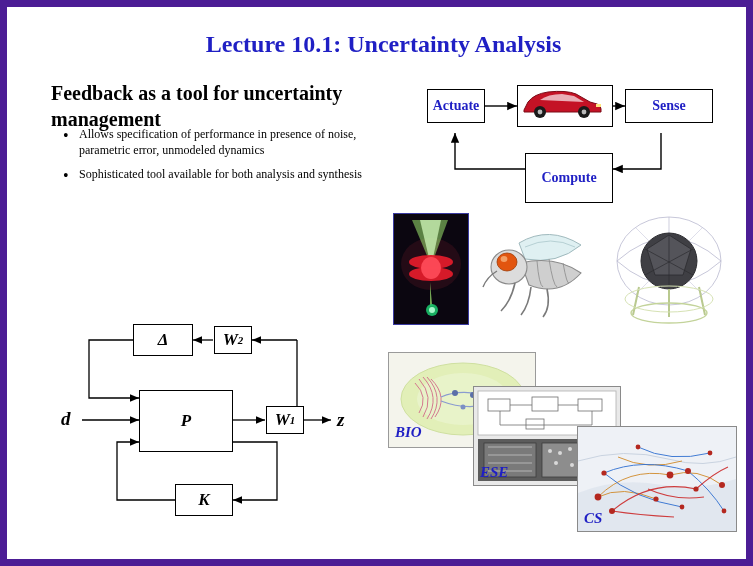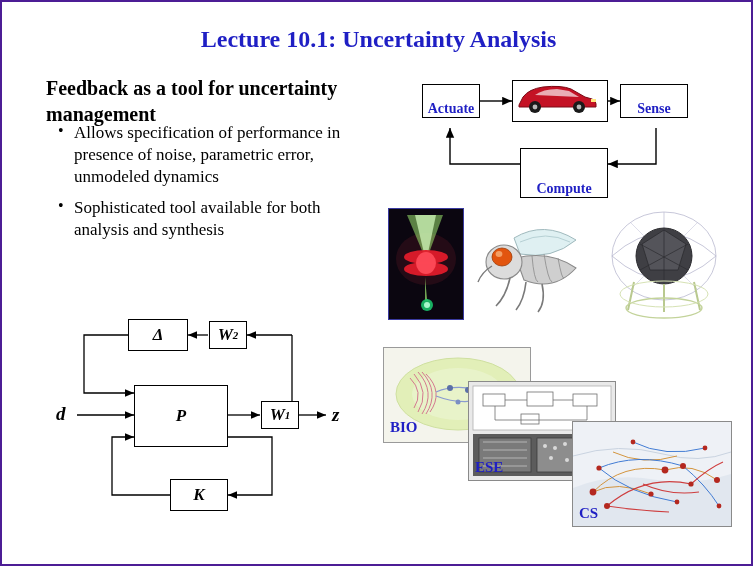--- a/index.html
+++ b/index.html
@@ -5,21 +5,21 @@
   html, body {
     margin: 0;
     padding: 0;
     background: #ffffff;
   }
   #slide {
     position: relative;
     width: 753px;
     height: 566px;
     background: #ffffff;
-    border: 2px solid #4c1d95;
+    border: 7px solid #4c1d95;
     box-sizing: border-box;
     overflow: hidden;
     font-family: "Liberation Serif", serif;
   }
   
   #title {
     position: absolute;
     top: 24px;
     left: 0;
     width: 753px;
@@ -38,21 +38,21 @@
     font-size: 20px;
     font-weight: bold;
     color: #000000;
     line-height: 1.28;
   }
   #bullets {
     position: absolute;
     left: 54px;
     top: 120px;
     width: 320px;
-    font-size: 17px;
+    font-size: 12px;
     color: #000000;
   }
   #bullets .bullet {
     position: relative;
     padding-left: 18px;
     margin-bottom: 9px;
     line-height: 1.30;
   }
   #bullets .bullet::before {
     content: "\2022";
@@ -107,41 +107,42 @@
     top: 72px;
     width: 330px;
     height: 125px;
   }
   #loop .lbox {
     position: absolute;
     border: 1px solid #000000;
     background: #ffffff;
     box-sizing: border-box;
     display: flex;
-    align-items: flex-end;
+    align-items: center;
     justify-content: center;
     color: #1f1fc4;
     font-weight: bold;
     font-size: 14px;
     font-family: "Liberation Serif", serif;
   }
   #loop svg { position: absolute; left: 0; top: 0; }
   
   .panel {
     position: absolute;
     box-sizing: border-box;
     overflow: hidden;
   }
   .panel-label {
     position: absolute;
     color: #1f1fc4;
     font-weight: bold;
     font-size: 15px;
     font-family: "Liberation Serif", serif;
     z-index: 5;
+    font-style: italic;
   }
   
   #laser {
     left: 386px; top: 206px; width: 76px; height: 112px;
     border: 1px solid #3a3aa0;
     background: radial-gradient(ellipse at 50% 46%, #3b0f1a 0%, #160a12 55%, #0a0610 100%);
   }
   
   #fly { left: 470px; top: 212px; width: 118px; height: 105px; background: #ffffff; }
   
@@ -205,21 +206,21 @@
         <path d="M6 24 L10 16 Q16 8 30 6 Q48 4 58 8 L72 16 L79 18 Q83 19 83 23 L83 26 L6 26 Z" fill="#c41225" stroke="#7a0a16" stroke-width="1"></path>
         <path d="M22 14 Q30 8 44 8 L56 10 L66 16 Z" fill="#f0c9cf" opacity="0.85"></path>
         <circle cx="22" cy="26" r="6" fill="#1a1a1a"></circle>
         <circle cx="22" cy="26" r="2.4" fill="#b9b9b9"></circle>
         <circle cx="66" cy="26" r="6" fill="#1a1a1a"></circle>
         <circle cx="66" cy="26" r="2.4" fill="#b9b9b9"></circle>
         <rect x="78" y="18" width="5" height="3" fill="#ffe680"></rect>
       </svg>
     </div>
 
-    <div class="lbox" style="left:208px; top:10px; width:68px; height:34px;">
+    <div class="lbox" style="left:208px; top:10px; width:88px; height:34px;">
       <span>Sense</span>
     </div>
 
     <div class="lbox" style="left:108px; top:74px; width:88px; height:50px;">
       <span>Compute</span>
     </div>
   </div>
 
   <div id="blockdiagram">
     <svg width="330" height="230">

